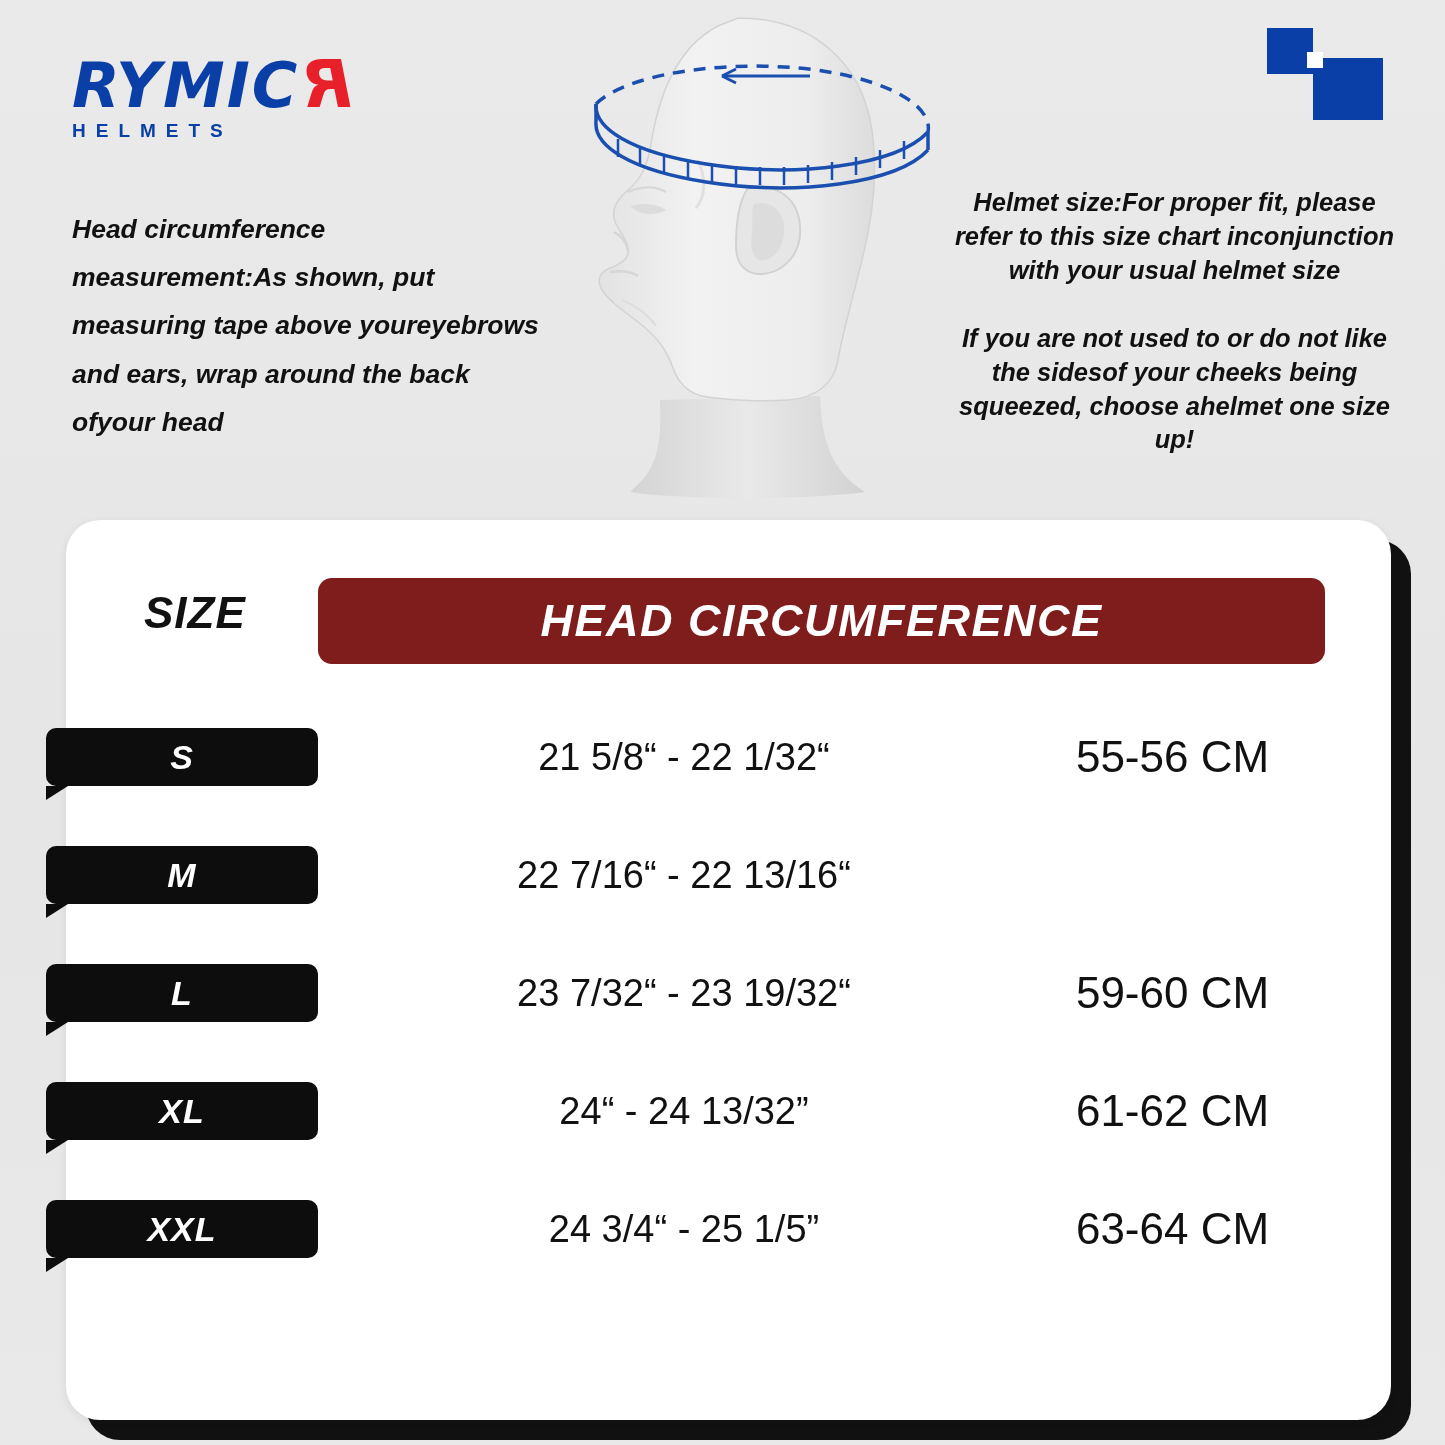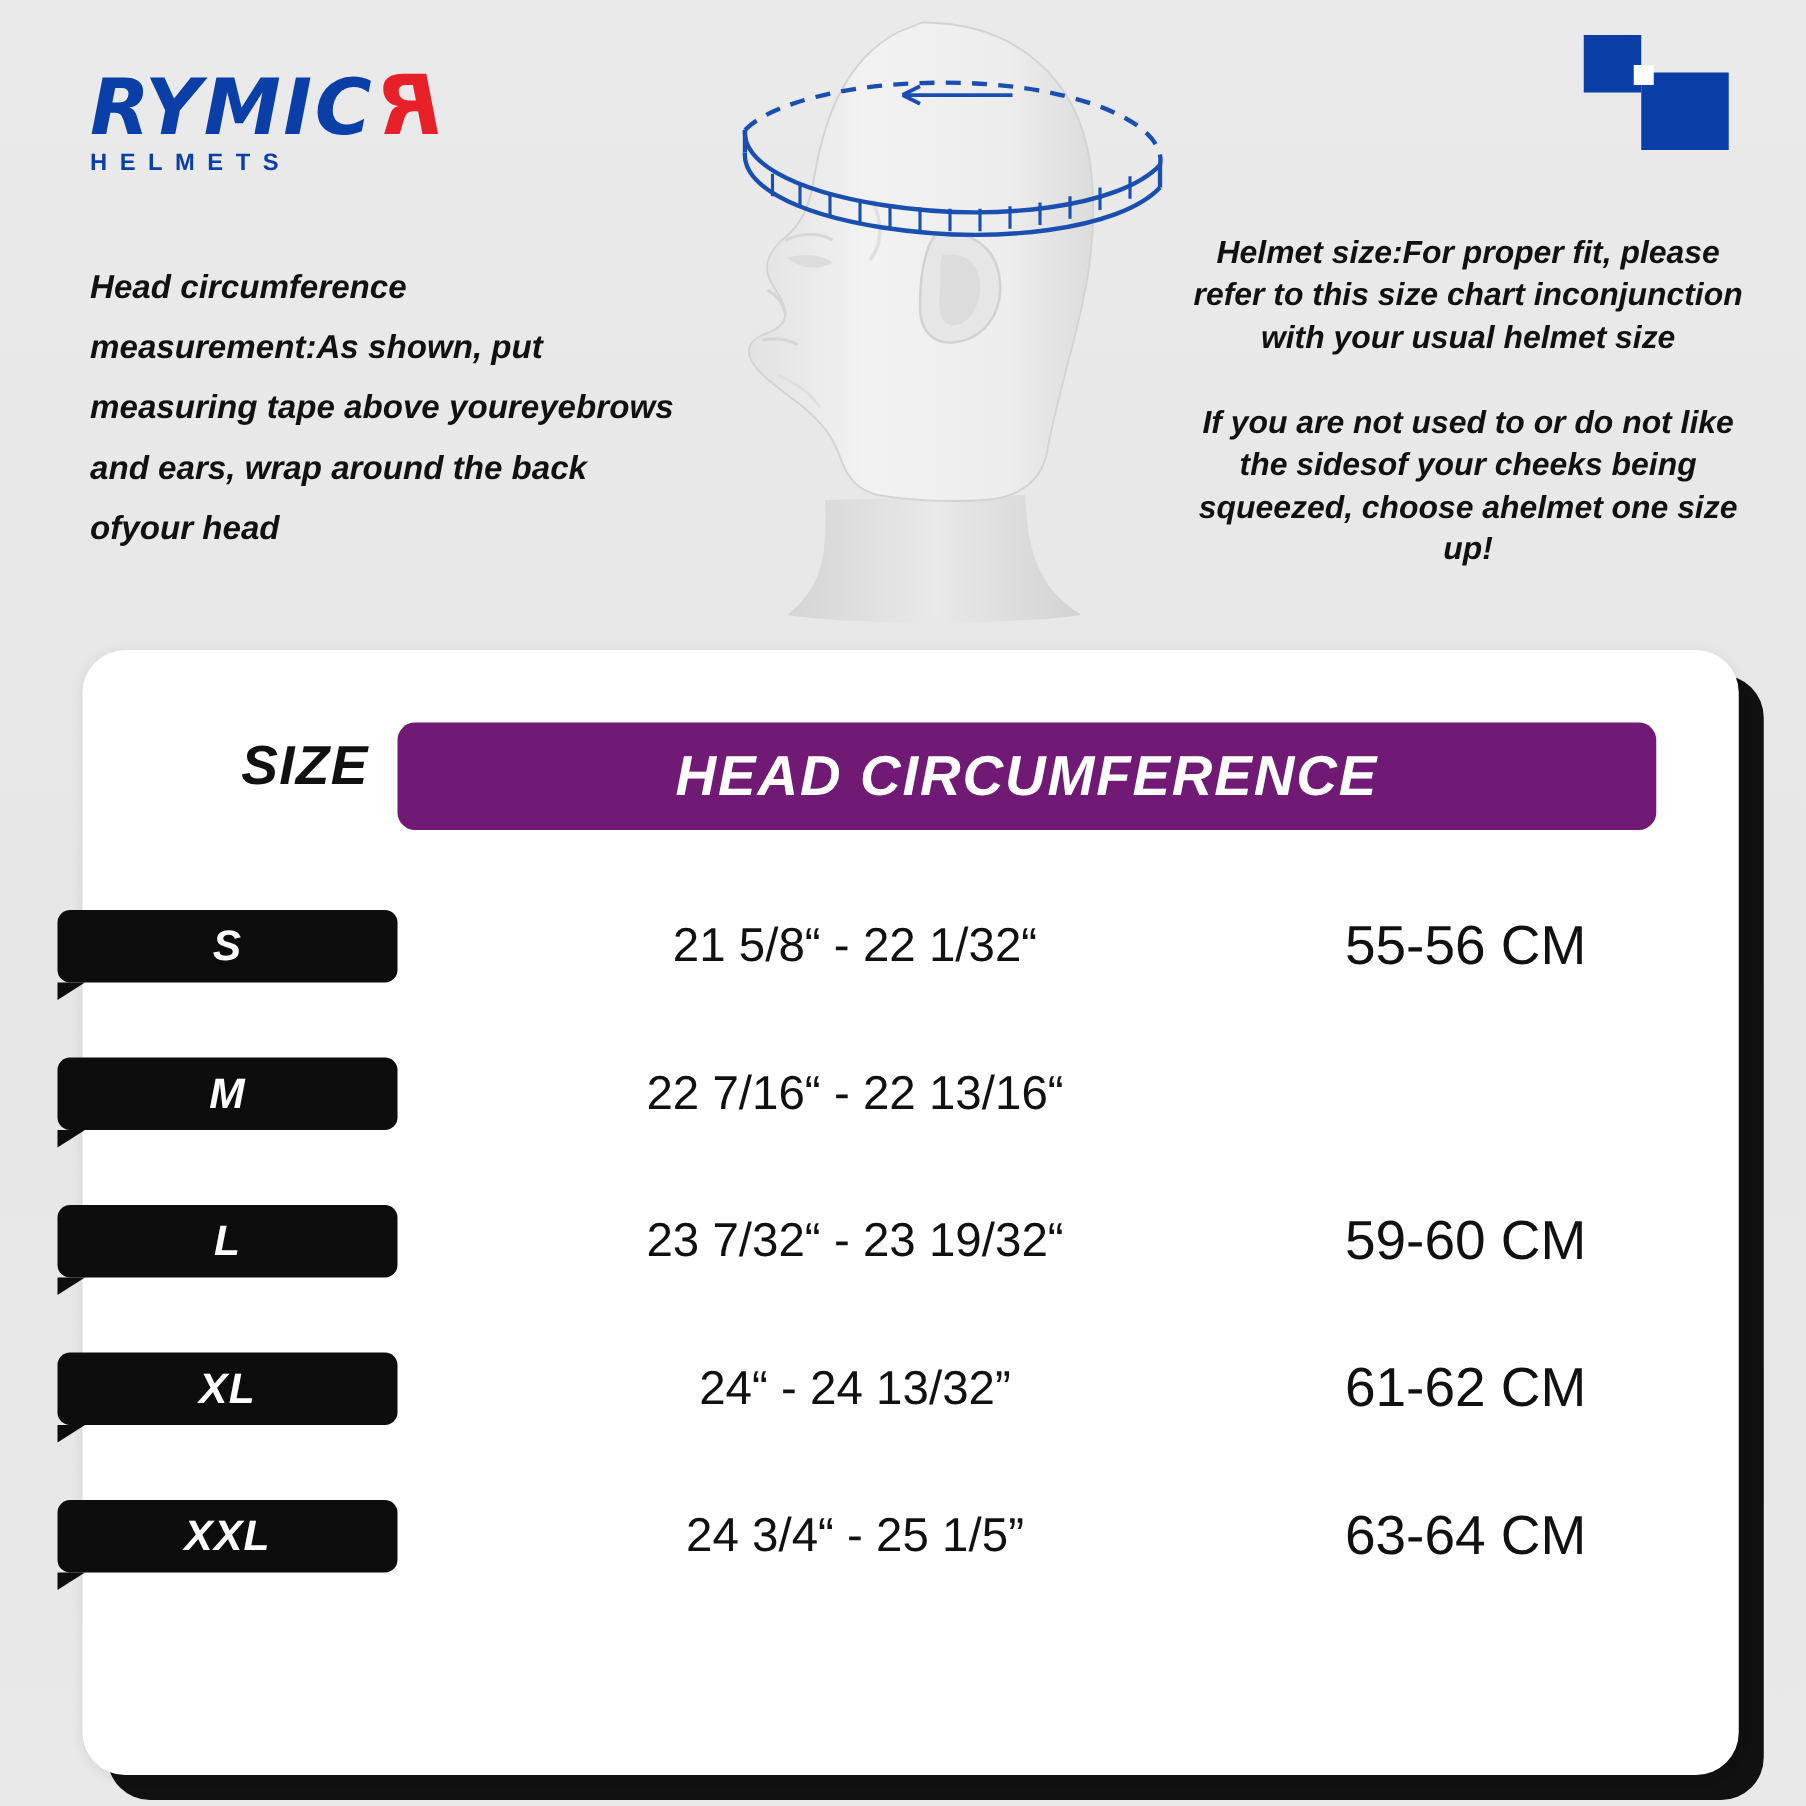--- a/index.html
+++ b/index.html
@@ -119,33 +119,32 @@
   .hdr {
     position: absolute;
     left: 0; top: 58px;
     width: 100%;
     height: 90px;
   }
   .hdr-size {
     position: absolute;
     left: 78px; top: 10px;
     width: 200px;
-    text-align: center;
     font-family: "Liberation Sans", sans-serif;
     font-style: italic;
     font-weight: bold;
     font-size: 44px;
     letter-spacing: 1px;
     color: #111;
   }
   .hdr-bar {
     position: absolute;
     left: 252px; top: 0;
     width: 1007px; height: 86px;
-    background: #701a75;
+    background: #7f1d1d;
     border-radius: 14px;
     display: flex;
     align-items: center;
     justify-content: center;
   }
   .hdr-bar span {
     color: #fff;
     font-family: "Liberation Sans", sans-serif;
     font-style: italic;
     font-weight: bold;

